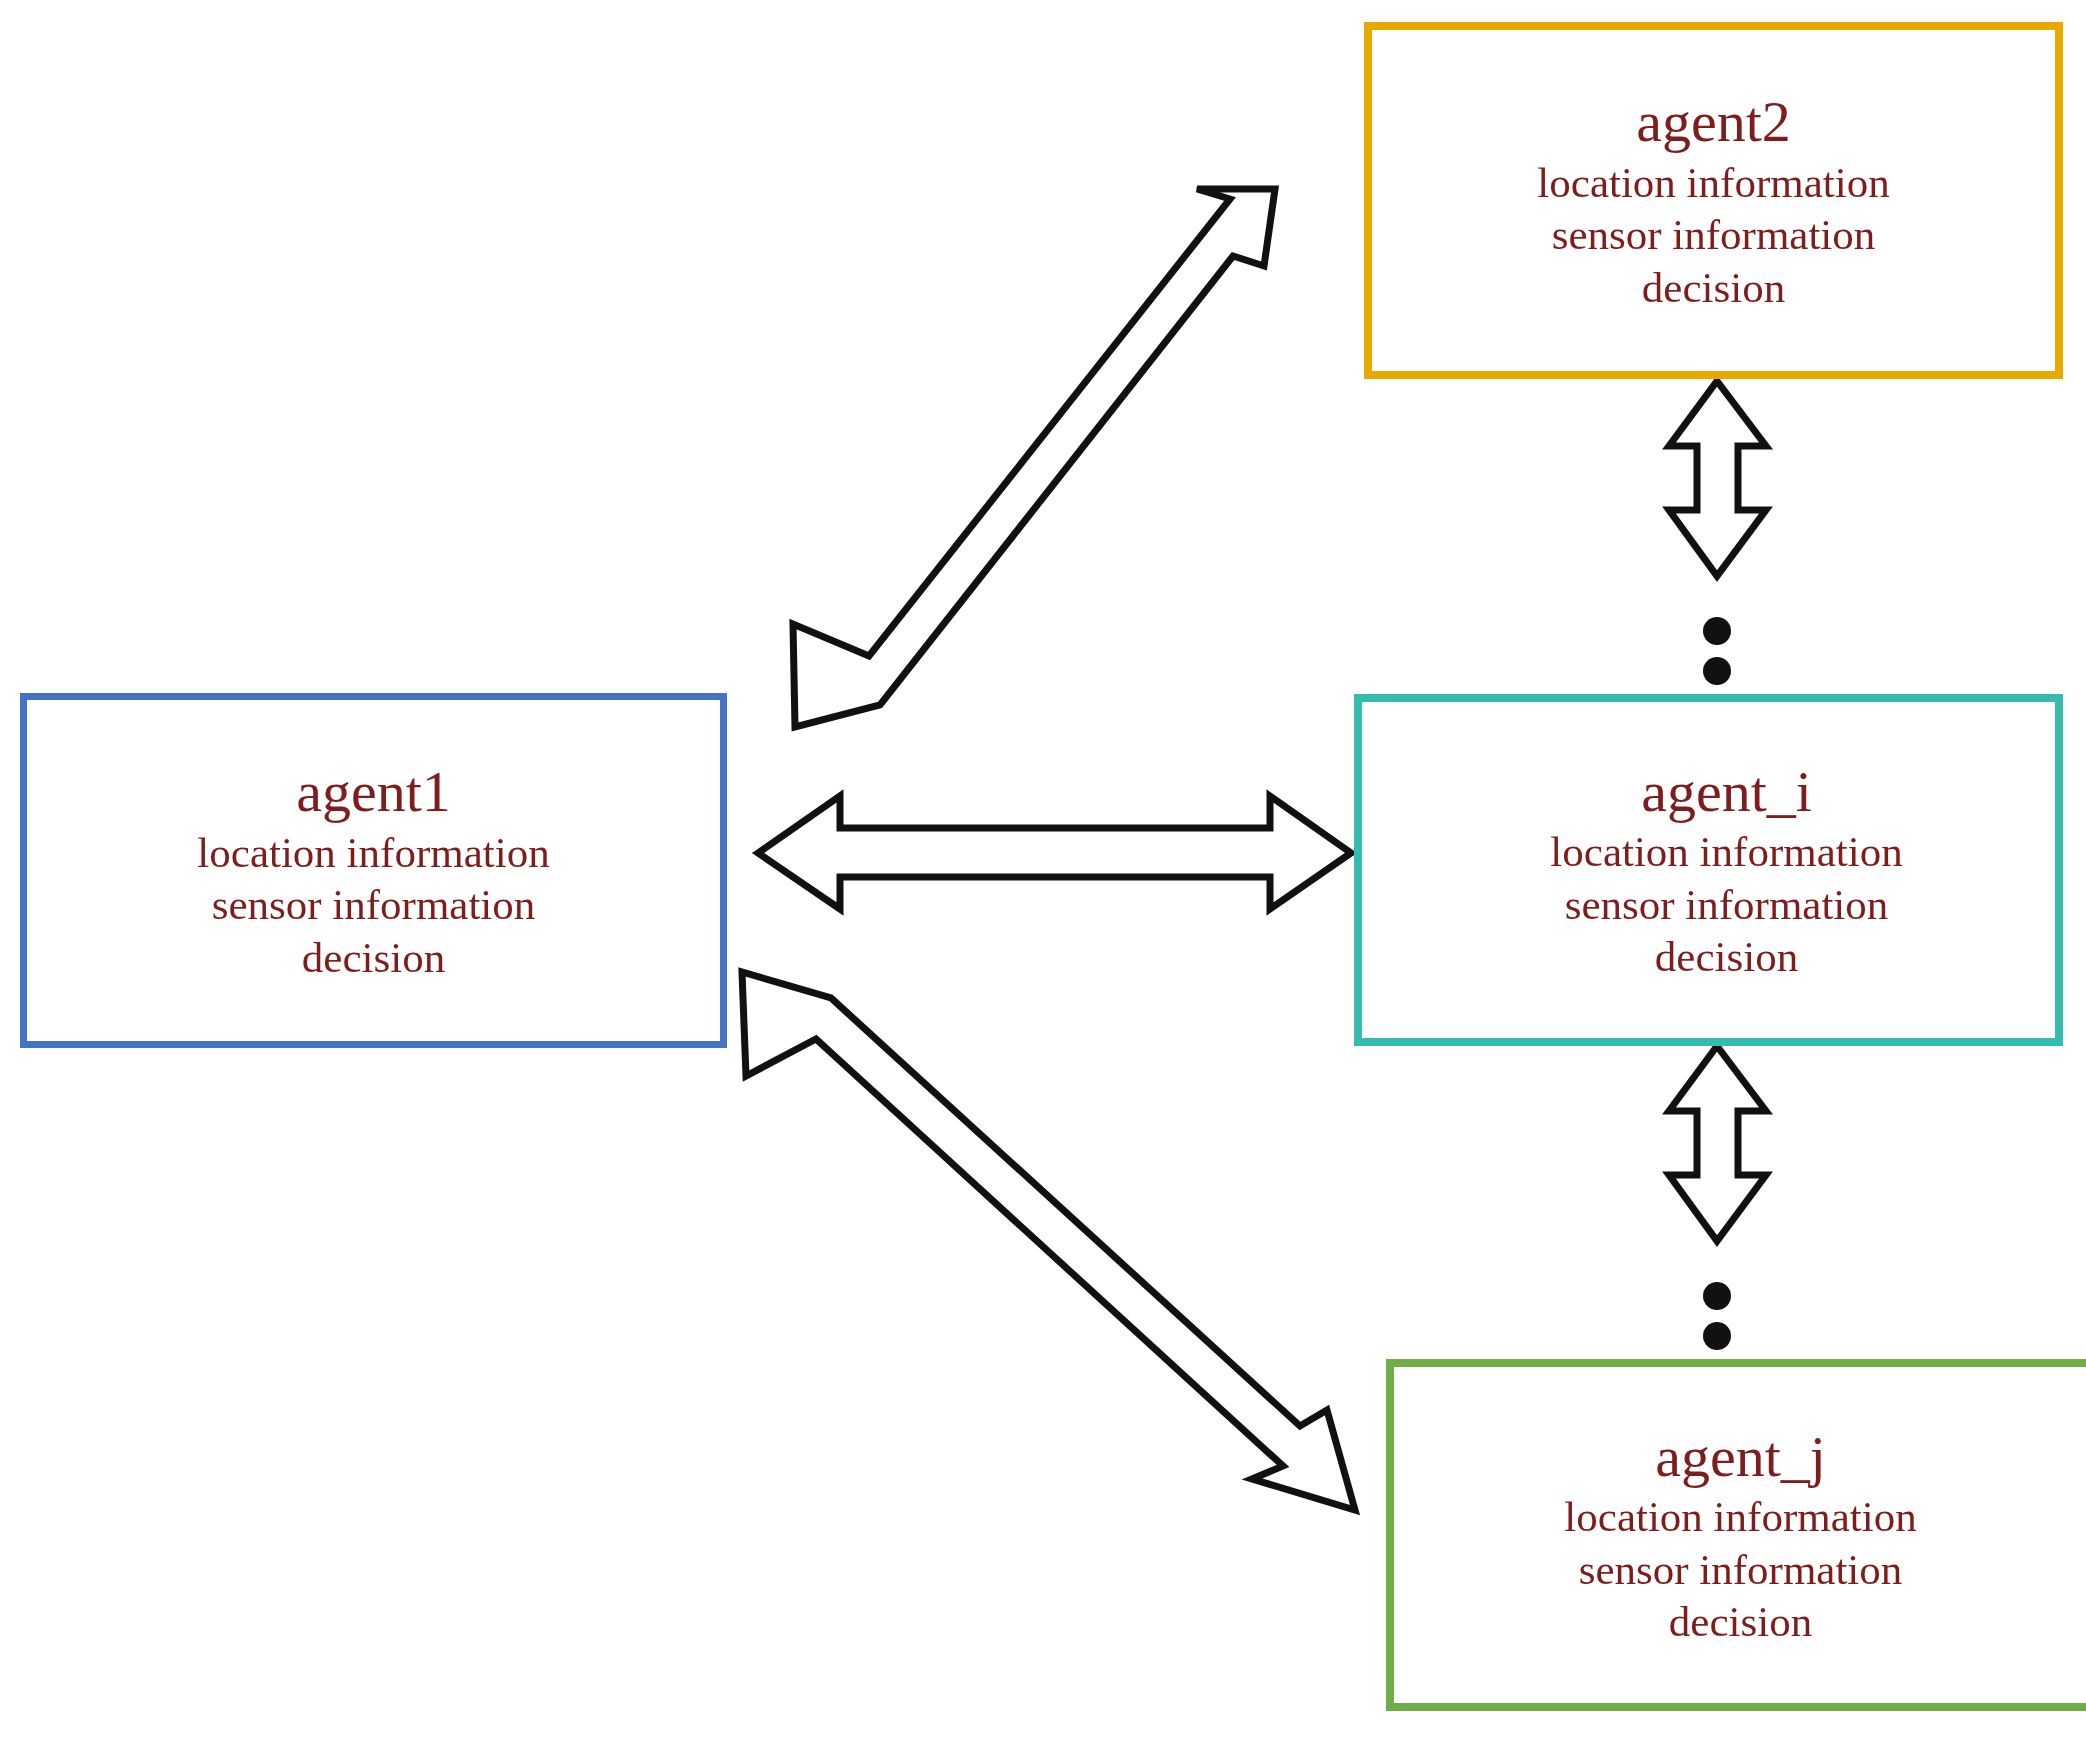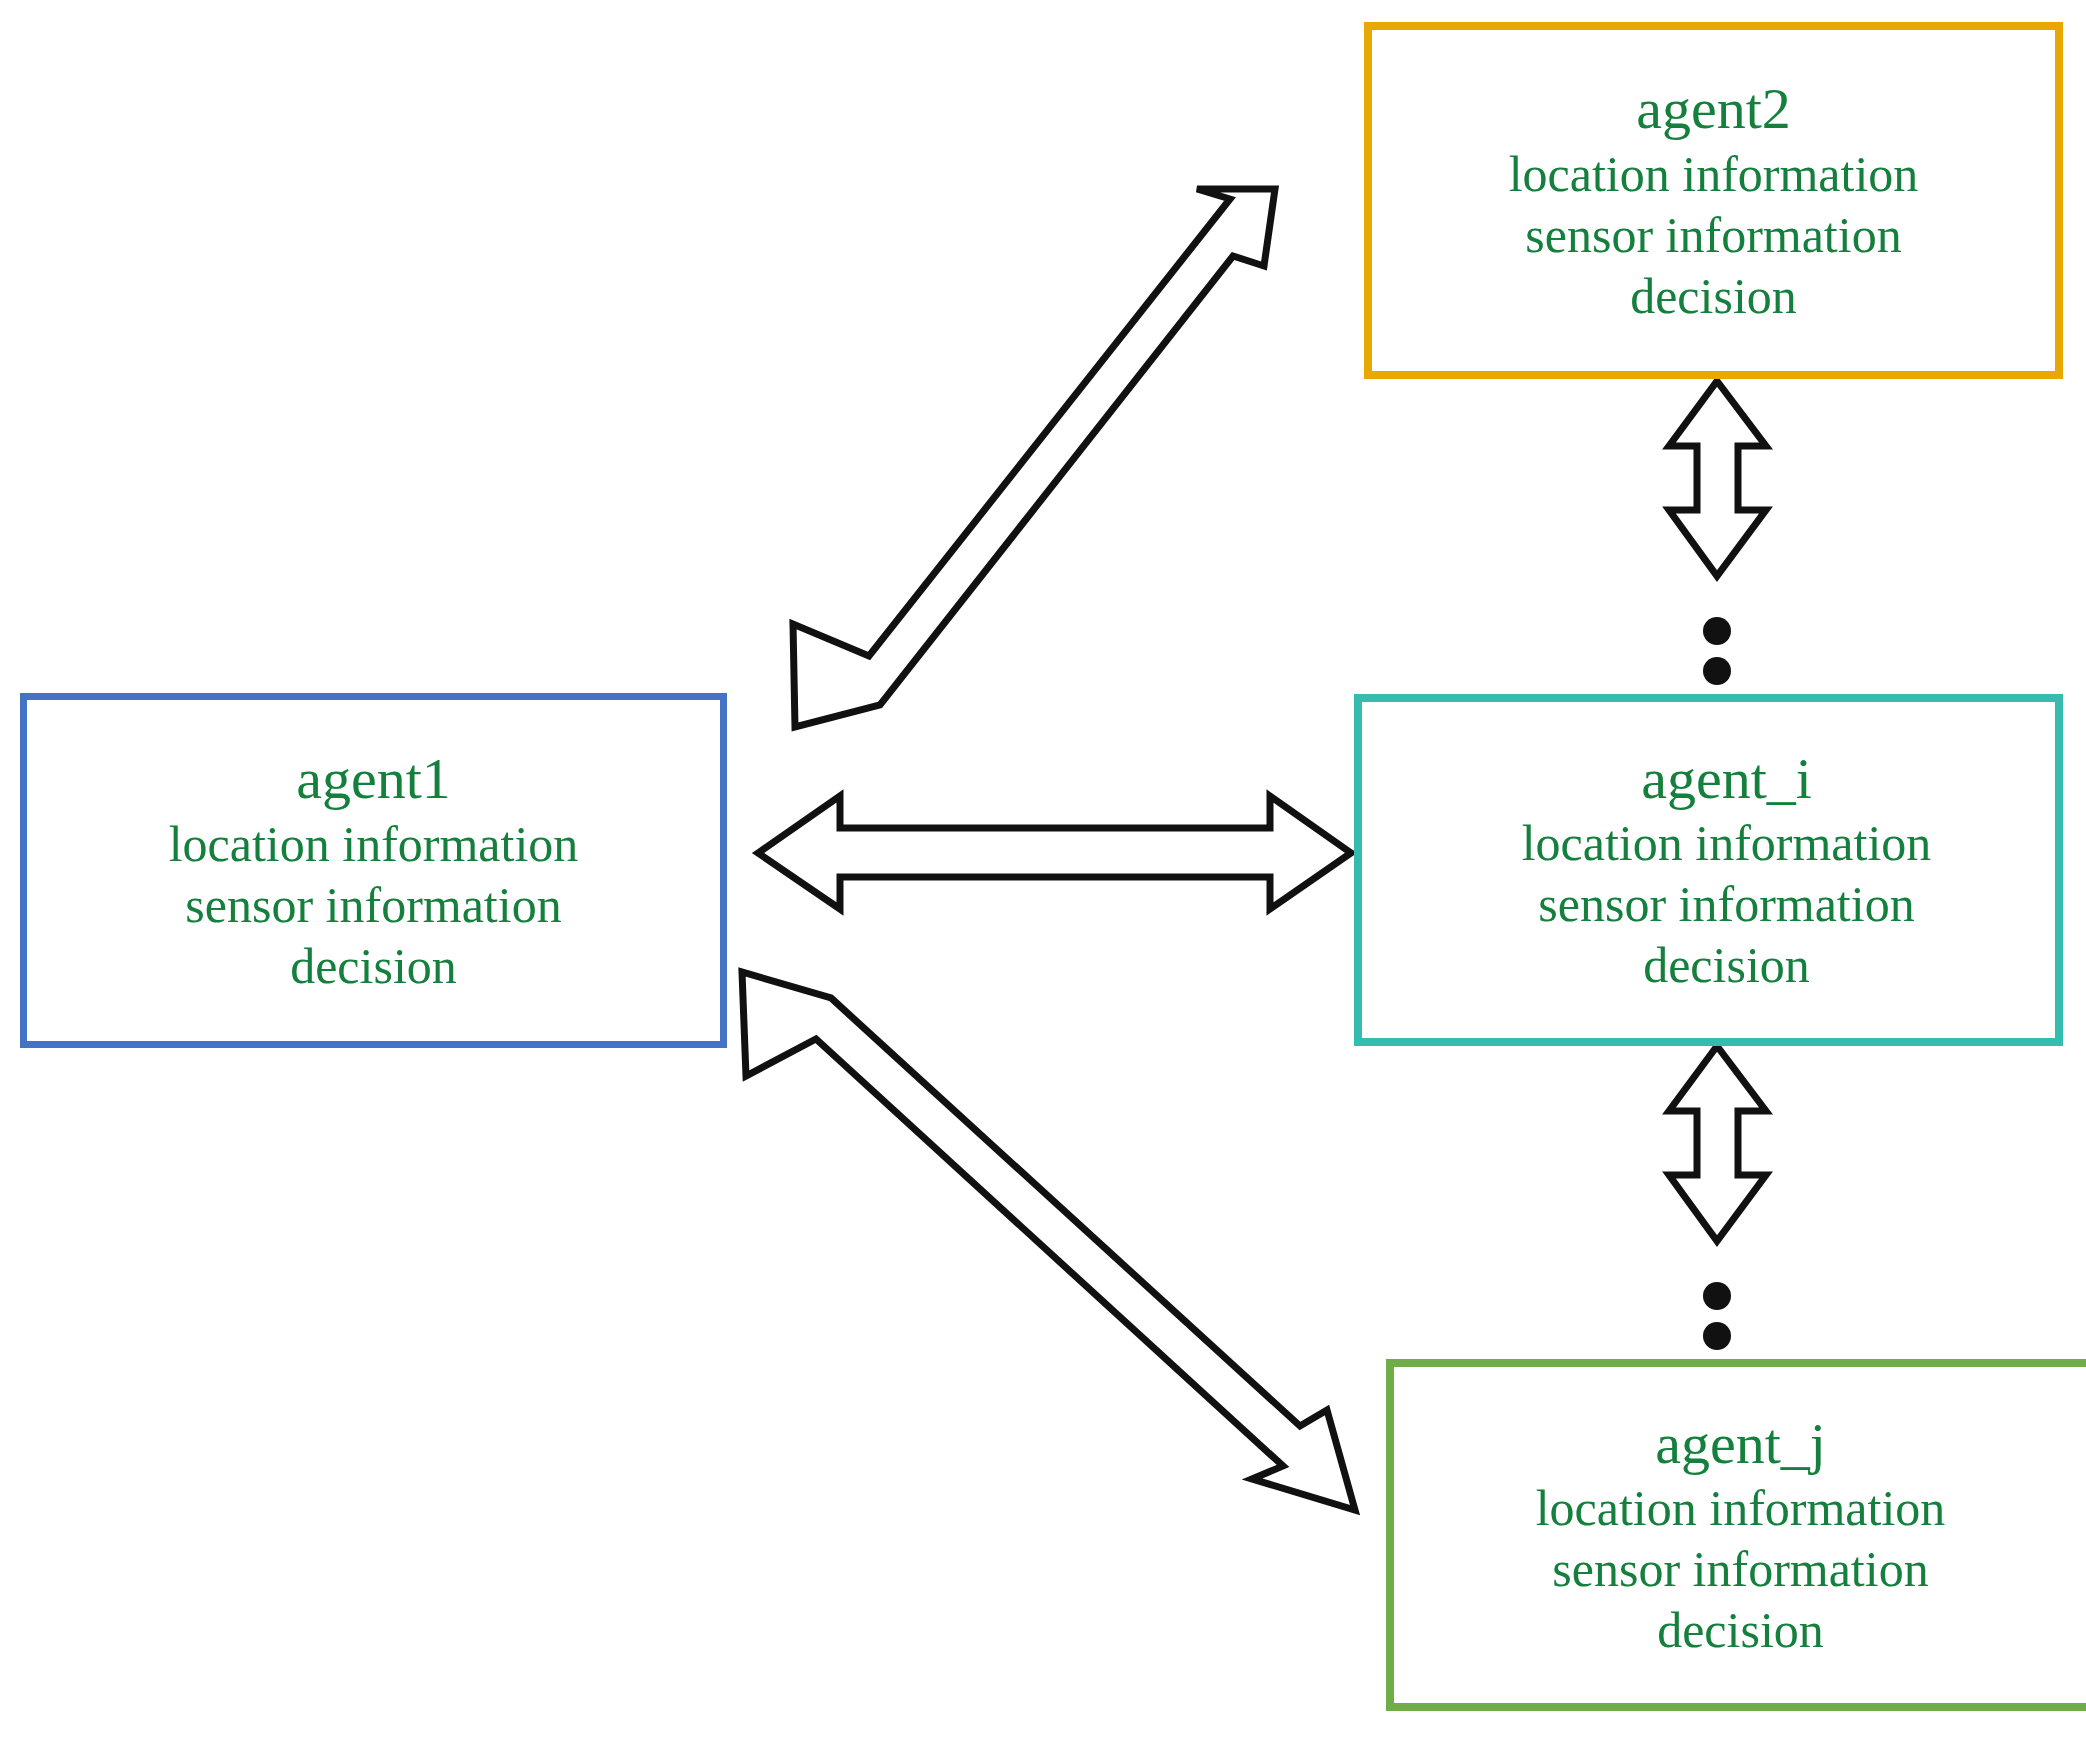--- a/index.html
+++ b/index.html
@@ -26,30 +26,30 @@
   }
   .agent-box {
     position: absolute;
     box-sizing: border-box;
     background: #ffffff;
     display: flex;
     flex-direction: column;
     align-items: center;
     justify-content: center;
     text-align: center;
-    color: #15803d;
+    color: #7f1d1d;
     line-height: 1.0;
   }
   .agent-title {
     font-size: 58px;
     line-height: 1.20;
     white-space: nowrap;
   }
   .agent-line {
-    font-size: 50px;
+    font-size: 43px;
     line-height: 1.22;
     white-space: nowrap;
   }
 
   
   #box-agent1 {
     left: 20px;  top: 693px;  width: 707px;  height: 355px;
     border: 7px solid #4472C4;
   }
   #box-agent2 {

